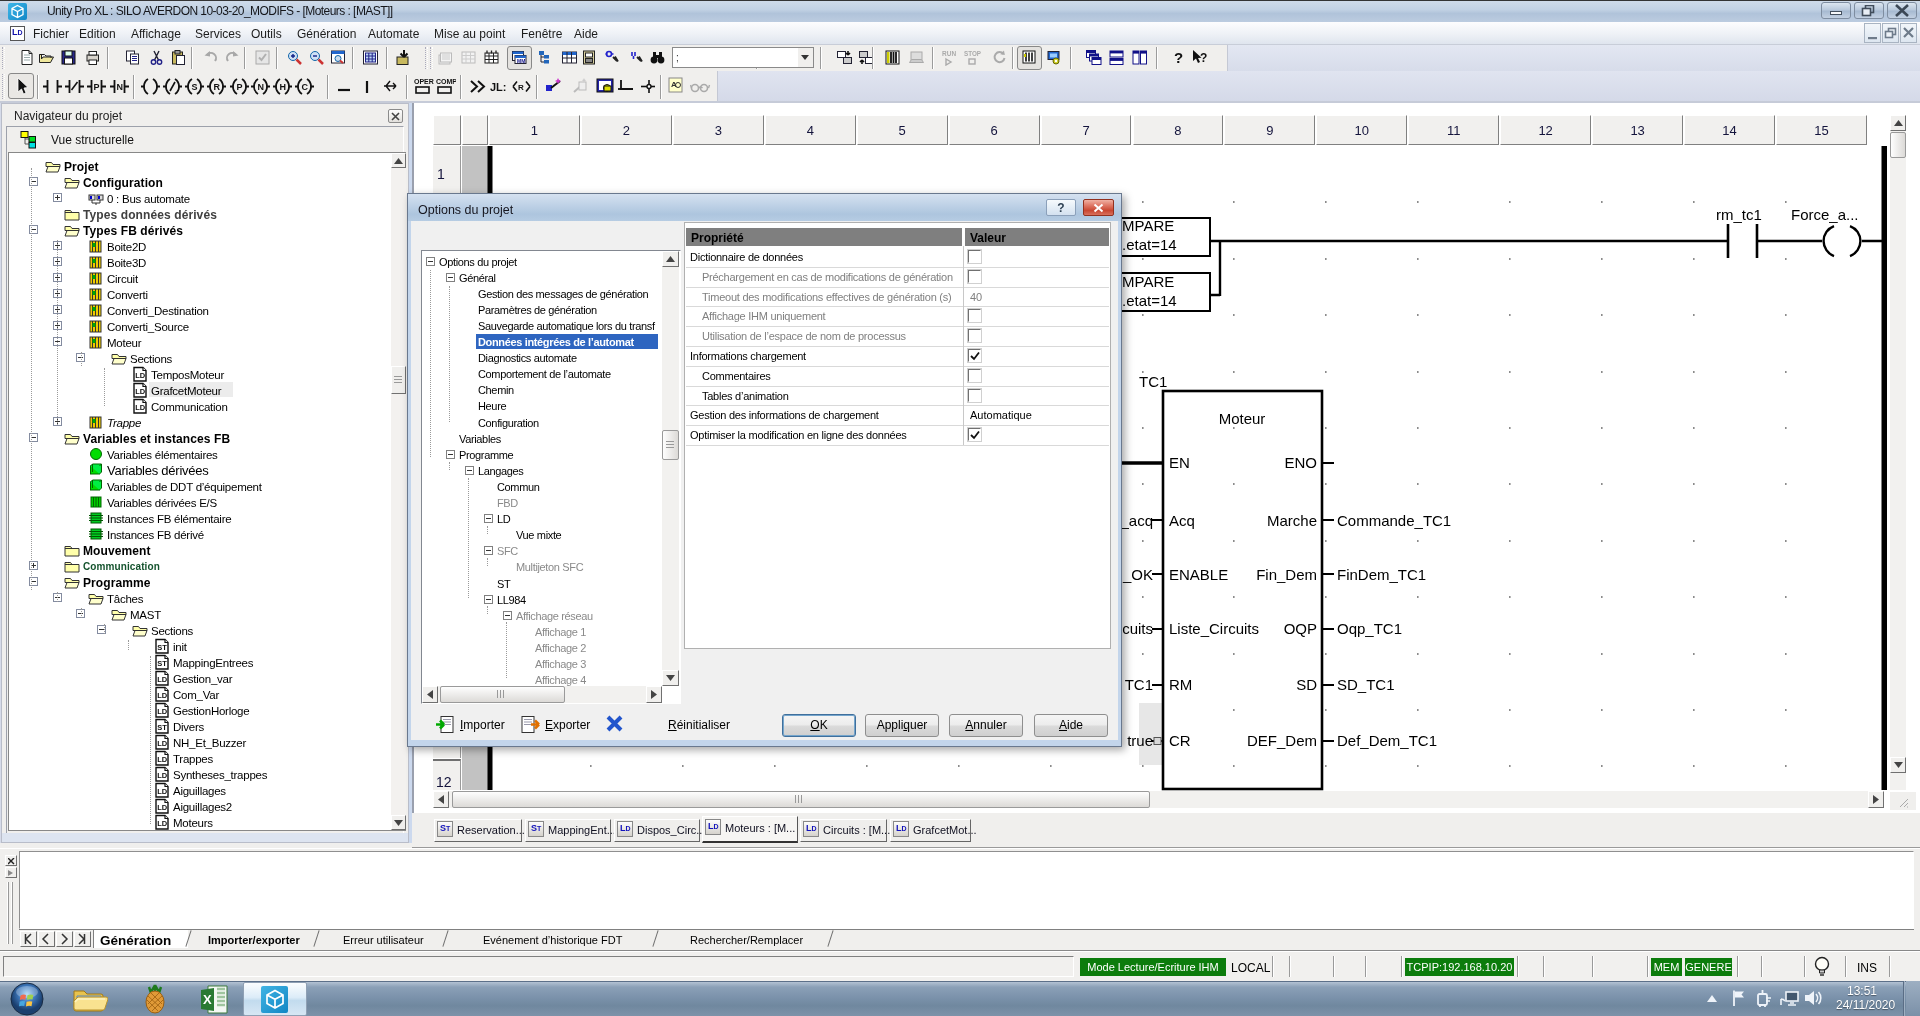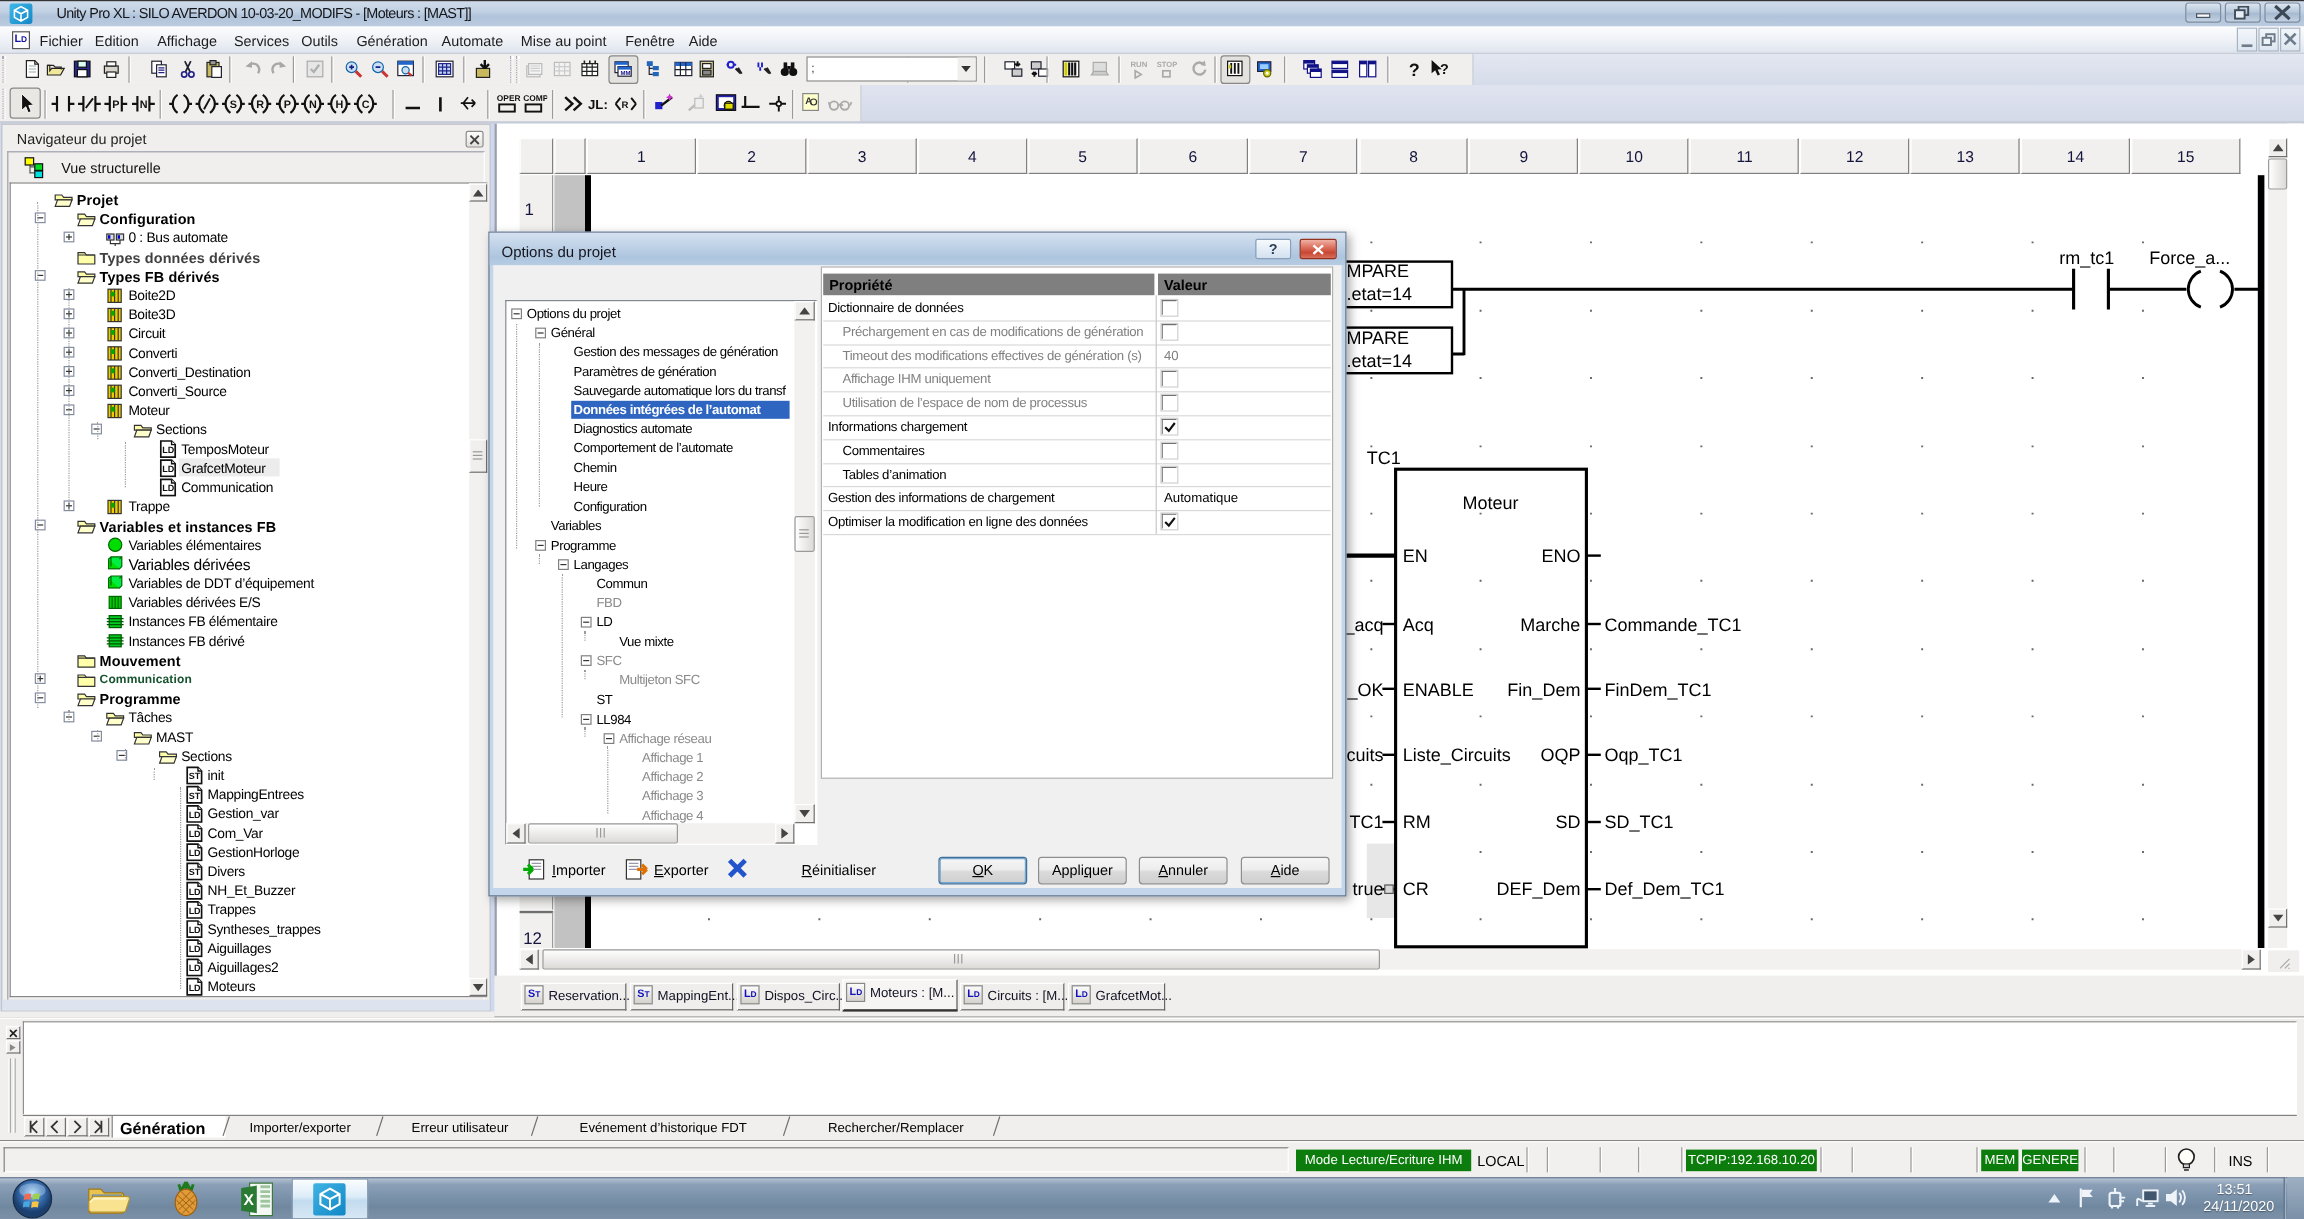--- a/index.html
+++ b/index.html
@@ -577,21 +577,21 @@
   </svg>
 <div class="ab" style="left:151px;top:401px;font-size:11.5px;line-height:12px;letter-spacing:-0.25px;font-weight:normal;color:#000;white-space:nowrap;">Communication</div>
 <div class="ab" style="left:53px;top:417px;width:9px;height:9px;background:#fff;border:1px solid #848ca0;"></div>
 <div class="ab" style="left:55px;top:421px;width:5px;height:1px;background:#333;"></div>
 <div class="ab" style="left:57px;top:419px;width:1px;height:5px;background:#333;"></div>
 <svg class="ab" style="left:88px;top:414px" width="16" height="16" viewBox="0 0 16 16">
     <rect x="2" y="3" width="11" height="11" fill="#eecc00" stroke="#333"></rect>
     <path d="M4.5 3 v11 M7.5 3 v11 M10.5 3 v11" stroke="#333"></path>
     <rect x="4.5" y="5" width="3" height="4" fill="#0a0"></rect>
   </svg>
-<div class="ab" style="left:107px;top:417px;font-size:11.5px;line-height:12px;letter-spacing:-0.25px;font-weight:normal;color:#000;white-space:nowrap;">Trappe</div>
+<div class="ab" style="left:107px;top:417px;font-size:11.5px;line-height:12px;letter-spacing:-0.25px;font-weight:normal;color:#000;white-space:nowrap;font-style:italic;">Trappe</div>
 <div class="ab" style="left:29px;top:433px;width:9px;height:9px;background:#fff;border:1px solid #848ca0;"></div>
 <div class="ab" style="left:31px;top:437px;width:5px;height:1px;background:#333;"></div>
 <svg class="ab" style="left:64px;top:430px" width="16" height="16" viewBox="0 0 16 16">
     <path d="M1 4.5 h5.5 l1.5 2 h7 v2 H1 Z" fill="#ffffaa" stroke="#333"></path>
     <path d="M3 8.5 H15 L13 14 H1 Z" fill="#ffffcc" stroke="#333"></path>
   </svg>
 <div class="ab" style="left:83px;top:433px;font-size:12px;line-height:12px;letter-spacing:0.1px;font-weight:bold;color:#000;white-space:nowrap;">Variables et instances FB</div>
 <svg class="ab" style="left:88px;top:446px" width="16" height="16" viewBox="0 0 16 16">
     <circle cx="8" cy="8" r="5.5" fill="#00dd00" stroke="#060"></circle>
   </svg>
@@ -918,21 +918,21 @@
     <path d="M8 2 L3 7 L8 12" stroke="#333" stroke-width="1.5" fill="none"></path>
   </svg>
 <svg class="ab" style="left:58px;top:932px" width="12" height="14">
     <path d="M4 2 L9 7 L4 12" stroke="#333" stroke-width="1.5" fill="none"></path>
   </svg>
 <svg class="ab" style="left:76px;top:932px" width="12" height="14">
     <path d="M3 2 L8 7 L3 12 M8.5 2 V12" stroke="#333" stroke-width="1.5" fill="none"></path>
   </svg>
 <div class="ab" style="left:93px;top:930px;width:95px;height:18px;background:#fff;border-left:1px solid #808080;"></div>
 <div class="ab" style="left:100px;top:933px;font-size:13.5px;font-weight:bold;color:#000;white-space:nowrap;">Génération</div>
-<div class="ab t11" style="left:208px;top:935px;color:#000;">Importer/exporter</div>
+<div class="ab t11" style="left:208px;top:935px;color:#000;font-weight:bold;">Importer/exporter</div>
 <div class="ab t11" style="left:343px;top:935px;color:#000;">Erreur utilisateur</div>
 <div class="ab t11" style="left:483px;top:935px;color:#000;">Evénement d’historique FDT</div>
 <div class="ab t11" style="left:690px;top:935px;color:#000;">Rechercher/Remplacer</div>
 <div class="ab" style="left:188px;top:930px;width:1px;height:17px;background:#707070;transform:rotate(18deg);"></div>
 <div class="ab" style="left:316px;top:930px;width:1px;height:17px;background:#707070;transform:rotate(18deg);"></div>
 <div class="ab" style="left:445px;top:930px;width:1px;height:17px;background:#707070;transform:rotate(18deg);"></div>
 <div class="ab" style="left:655px;top:930px;width:1px;height:17px;background:#707070;transform:rotate(18deg);"></div>
 <div class="ab" style="left:830px;top:930px;width:1px;height:17px;background:#707070;transform:rotate(18deg);"></div>
 <div class="ab" style="left:0;top:843px;width:412px;height:5px;background:#f0efed;"></div>
 <div class="ab" style="left:0;top:950px;width:1920px;height:31px;background:#f1f0ee;border-top:1px solid #888;"></div>

